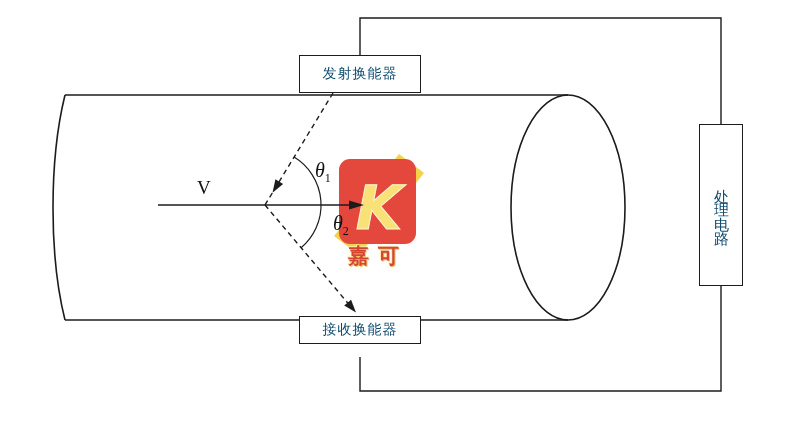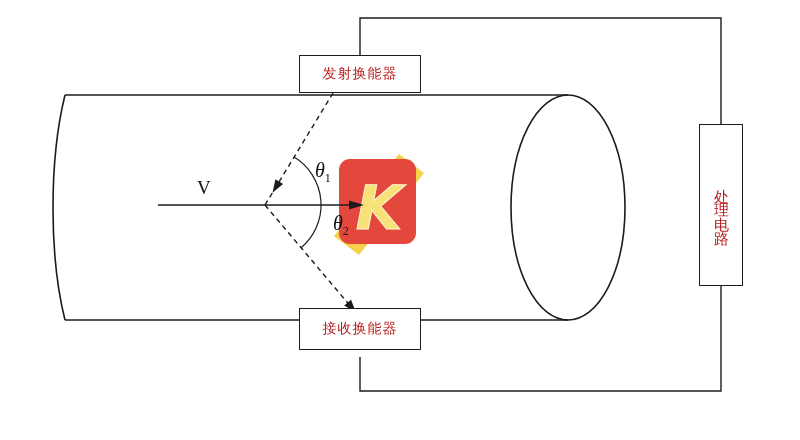--- a/index.html
+++ b/index.html
@@ -17,23 +17,23 @@
   .box {
     position: absolute;
     border: 1.5px solid #1c1c1c;
     background: #ffffff;
     display: flex;
     align-items: center;
     justify-content: center;
     z-index: 3;
   }
   .transmitter { left: 299px; top: 55px;  width: 122px; height: 38px; }
-  .receiver    { left: 299px; top: 308px; width: 122px; height: 42px; }
+  .receiver    { left: 299px; top: 316px; width: 122px; height: 28px; }
   .processor   { left: 699px; top: 124px; width: 44px;  height: 162px; }
-  .box-label { font-size: 14px; color: #b91c1c; letter-spacing: 1px; white-space: nowrap; }
+  .box-label { font-size: 14px; color: #0c4a6e; letter-spacing: 1px; white-space: nowrap; }
   .vertical {
     writing-mode: vertical-rl;
     text-orientation: upright;
     letter-spacing: 14px;
     font-size: 15px;
     white-space: nowrap;
   }
 
   .vlabel {
     position: absolute;
@@ -134,14 +134,15 @@
   <div class="vlabel">V</div>
 
   <div class="theta theta1">
     <span class="theta-sym">θ</span><sub class="theta-sub">1</sub>
   </div>
 
   <div class="theta theta2">
     <span class="theta-sym">θ</span><sub class="theta-sub">2</sub>
   </div>
 
+  <div class="brand">嘉可</div>
 
 </div>
 
 </body></html>

